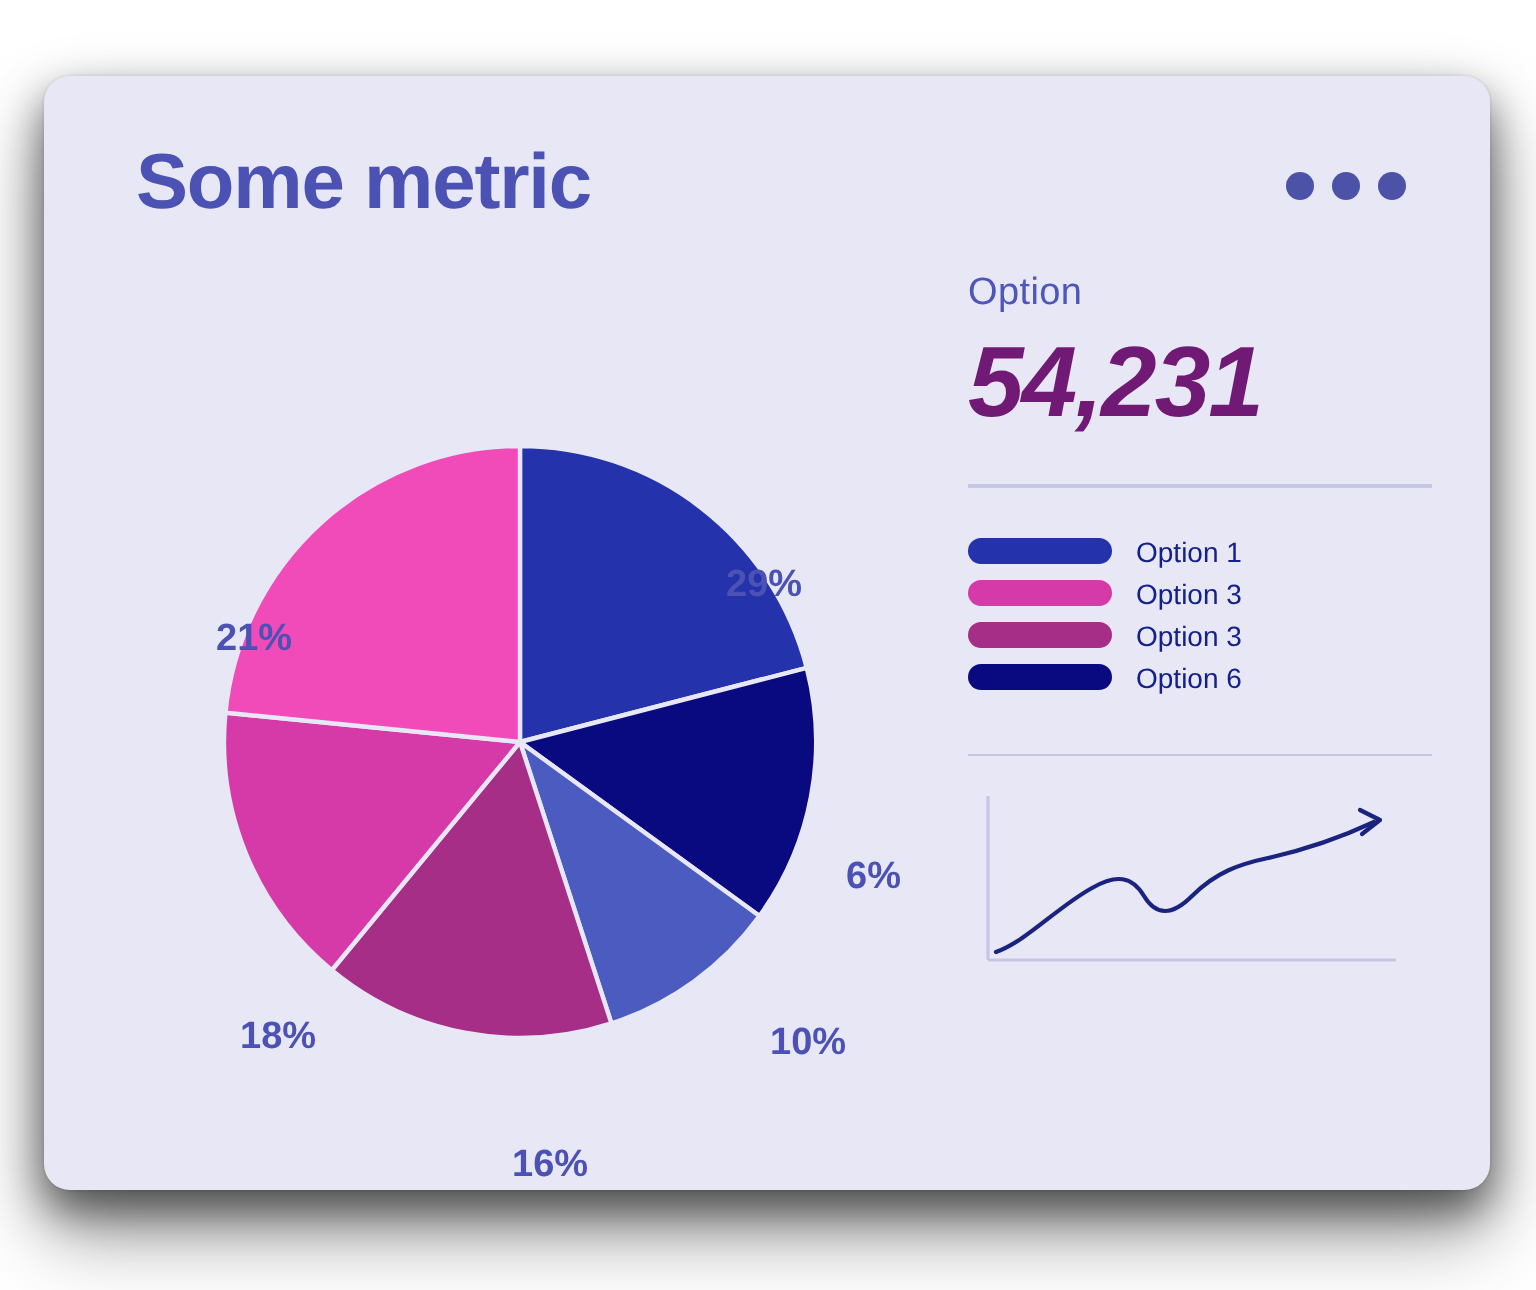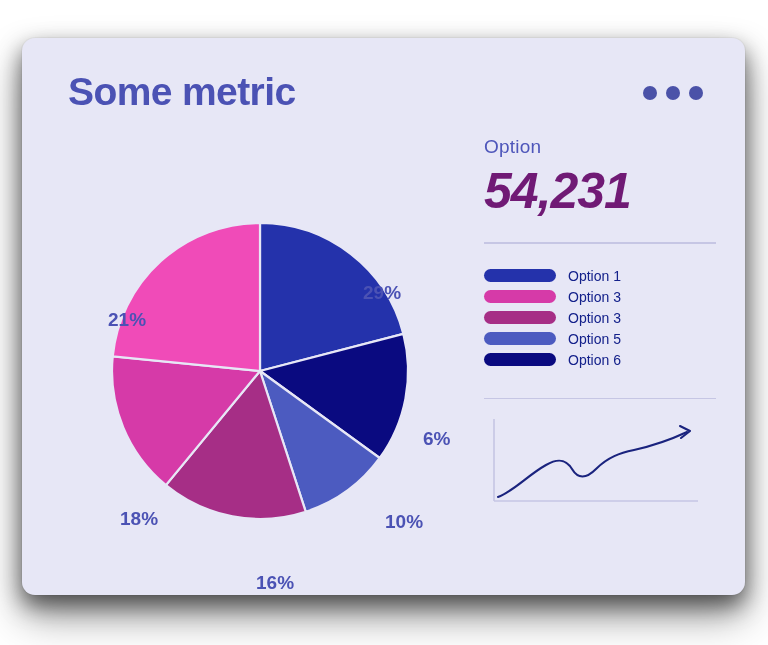--- a/index.html
+++ b/index.html
@@ -158,24 +158,20 @@
         <div class="legend-row">
           <span class="swatch" style="background:#d63aa8"></span>
           <span class="legend-label">Option 3</span>
         </div>
 
         <div class="legend-row">
           <span class="swatch" style="background:#a62e86"></span>
           <span class="legend-label">Option 3</span>
         </div>
 
-        <div class="legend-row">
-          <span class="swatch" style="background:#4c5bc0"></span>
-          <span class="legend-label">Option 5</span>
-        </div>
 
         <div class="legend-row">
           <span class="swatch" style="background:#0a0a80"></span>
           <span class="legend-label">Option 6</span>
         </div>
 
       </div>
 
       <div class="divider2"></div>
 

